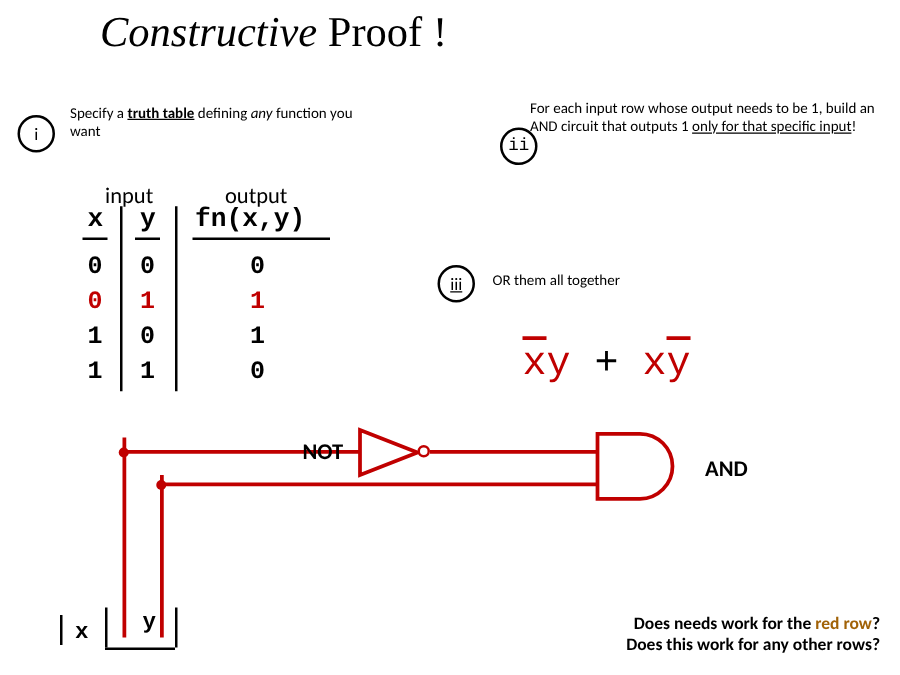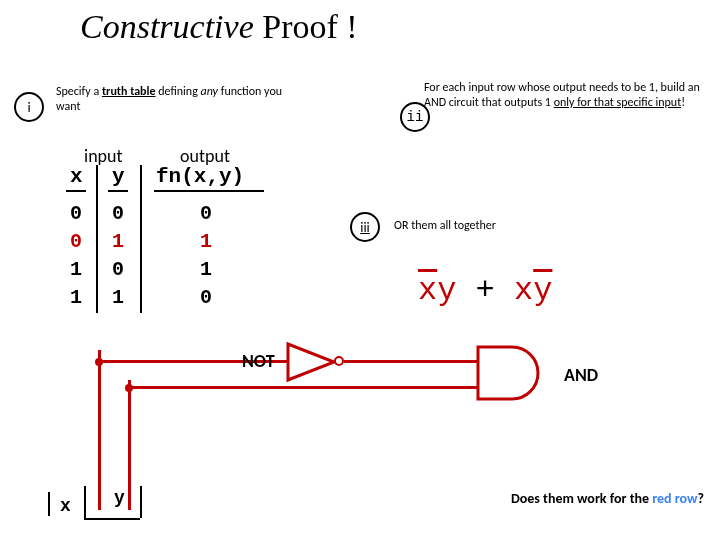--- a/index.html
+++ b/index.html
@@ -16,21 +16,21 @@
   .expr { position: absolute; font-family: "Courier New", monospace; font-weight: normal; font-size: 32px; color: #c00000; }
   .overline { text-decoration: overline; }
   .wire-v { position: absolute; width: 3px; background: #c00000; }
   .wire-h { position: absolute; height: 3px; background: #c00000; }
   .node { position: absolute; width: 8px; height: 8px; background: #c00000; border-radius: 50%; }
   .inv-circle { position: absolute; width: 10px; height: 10px; border: 2px solid #c00000; border-radius: 50%; background: #fff; }
   .underline { text-decoration: underline; }
   .vline { position: absolute; width: 2px; height: 20px; background: #000; }
   .hline { position: absolute; height: 2px; background: #000; }
   .questions { position: absolute; font-size: 14px; font-weight: bold; text-align: right; }
-  .questions .rr { color: #3b82f6; }
+  .questions .rr { color: #a16207; }
 </style>
 </head>
 <body>
 
 <div class="title">
   <span class="it">Constructive</span><span> Proof !</span>
 </div>
 
 <div class="bullet" style="top:92px; left:14px;">
   <span>i</span>
@@ -115,14 +115,15 @@
 
 <div class="mono" style="position:absolute; top:496px; left:60px; font-size:18px;">x</div>
 <div class="mono" style="position:absolute; top:488px; left:114px; font-size:18px;">y</div>
 
 <div class="vline" style="top:492px; left:48px; height:24px;"></div>
 <div class="vline" style="top:486px; left:84px; height:32px;"></div>
 <div class="vline" style="top:486px; left:140px; height:32px;"></div>
 <div class="hline" style="top:518px; left:84px; width:56px;"></div>
 
 <div class="questions" style="top:490px; left:438px; width:266px;">
-  <span>Does them work for the </span><span class="rr">red row</span><span>?</span><br>
+  <span>Does needs work for the </span><span class="rr">red row</span><span>?</span><br>
+  <span>Does this work for any other rows?</span>
 </div>
 
 </body></html>

